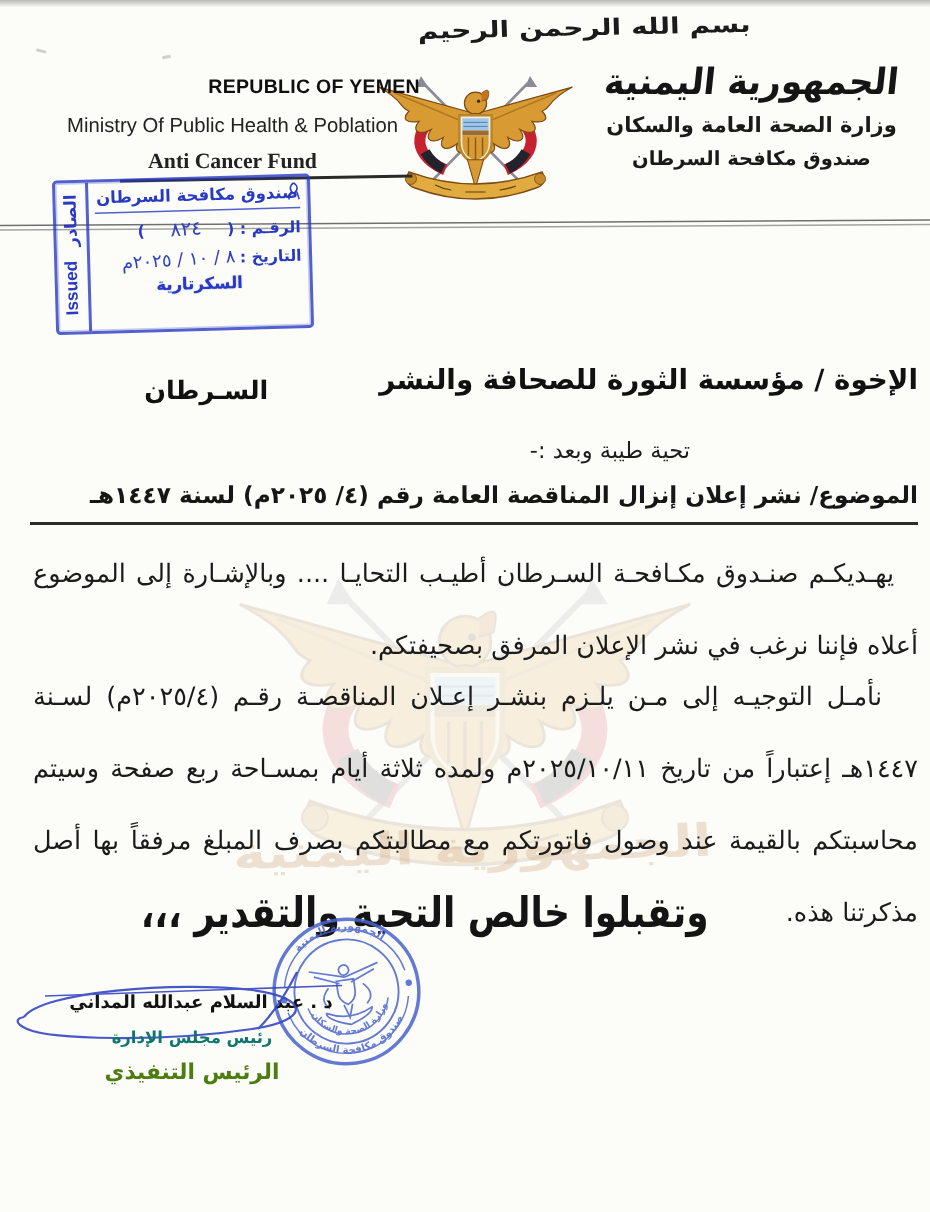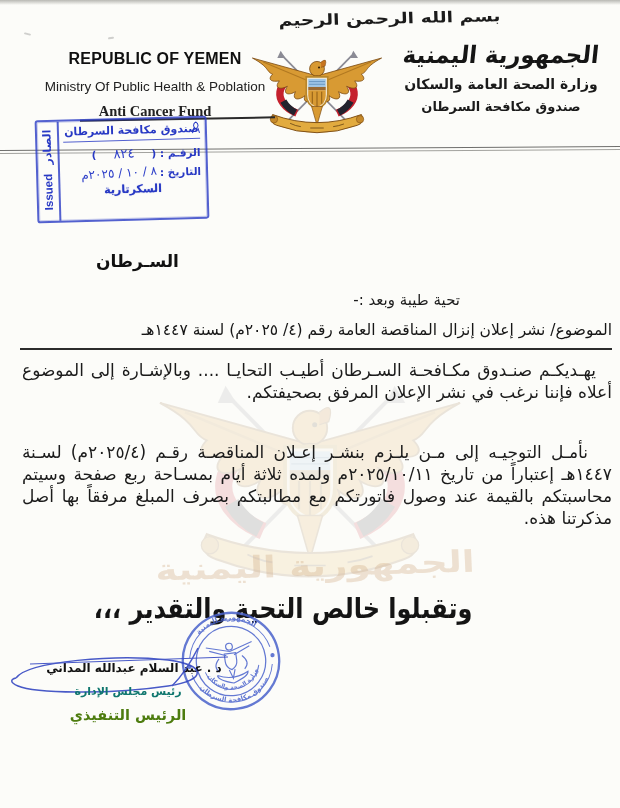--- a/index.html
+++ b/index.html
@@ -12,21 +12,21 @@
   
   .scan-top{left:0;top:0;width:620px;height:5px;
     background:linear-gradient(#b9b9b4,rgba(255,255,255,0));}
   .speck{background:#9a9a96;opacity:.45;border-radius:2px;}
   
   .bismillah{left:296px;top:10px;width:140px;text-align:center;
     font-weight:bold;font-size:15px;color:#1b1b1b;white-space:nowrap;
     transform:scaleX(1.25) rotate(-1.5deg);transform-origin:center;}
   .hdr-left{left:30px;top:50px;width:250px;text-align:center;}
   .hdr-country{font-family:"Liberation Sans",sans-serif;font-weight:bold;
-    font-size:16px;letter-spacing:.2px;color:#101010;}
+    font-size:13px;letter-spacing:.2px;color:#101010;text-align:right;}
   .hdr-ministry{font-family:Liberation Sans, sans-serif;font-size:13.5px;
     margin-top:11px;color:#222;}
   .hdr-fund{font-family:"Liberation Serif",serif;font-size:14.5px;
     font-weight:bold;margin-top:9px;color:#222;}
   .fund-line{left:80px;top:118px;width:195px;height:2px;background:#2a2a2a;
     transform:rotate(-1deg);}
   .emblem-main{left:243px;top:40px;width:148px;height:102px;}
   .hdr-right{left:392px;top:42px;width:218px;text-align:center;direction:rtl;}
   .hdr-republic{font-size:23px;font-weight:bold;color:#151515;white-space:nowrap;
     transform:skewX(-6deg) scaleY(1.05);display:inline-block;}
@@ -58,24 +58,24 @@
     display:inline-block;transform:rotate(-2deg);}
   .issued-sec{margin-top:3px;text-align:center;font-size:11px;
     text-shadow:0 0 1px rgba(40,57,196,.55);}
   
   .recipient{right:8px;top:243px;direction:rtl;font-weight:bold;
     font-size:18.5px;color:#111;}
   .honorific{left:95px;top:251px;width:85px;text-align:center;direction:rtl;
     font-weight:bold;font-size:17px;color:#111;}
   .salutation{right:160px;top:291px;direction:rtl;font-size:15px;color:#1c1c1c;}
   .subject{left:20px;top:321px;width:592px;direction:rtl;text-align:right;
-    font-weight:normal;font-size:15.5px;color:#161616;
+    font-weight:bold;font-size:15.5px;color:#161616;
     padding-bottom:9px;border-bottom:2px solid #2c2c2c;}
   .para{left:22px;top:0;width:590px;direction:rtl;text-align:justify;
-    font-size:17px;line-height:22px;color:#1b1b1b;}
+    font-size:17px;line-height:48px;color:#1b1b1b;}
   .para1{top:359px;text-indent:16px;}
   .para2{top:441px;text-indent:24px;}
   .closing{right:148px;top:592px;direction:rtl;font-weight:bold;
     font-size:25px;color:#141414;white-space:nowrap;
     transform:scaleY(1.12) scaleX(.96);transform-origin:right top;}
   
   .watermark-svg{left:138px;top:362px;width:344px;height:235px;opacity:.13;}
   .watermark-band{left:165px;top:548px;width:300px;text-align:center;
     font-size:30px;font-weight:bold;color:#cfa87e;opacity:.32;direction:rtl;
     transform:scaleX(1.25) rotate(-2deg);white-space:nowrap;}
@@ -174,20 +174,21 @@
         <span>)</span>
       </div>
       <div class="issued-row">
         <span>التاريخ :</span>
         <span class="hand" style="font-size:12px;letter-spacing:1px;">٨ / ١٠ / ٢٠٢٥م</span>
       </div>
       <div class="issued-sec">السكرتارية</div>
     </div>
   </div>
 
+  <div class="abs recipient">الإخوة / مؤسسة الثورة للصحافة والنشر</div>
   <div class="abs honorific">السـرطان</div>
 
   <div class="abs salutation">تحية طيبة وبعد :-</div>
 
   <div class="abs subject">الموضوع/  نشر إعلان إنزال المناقصة العامة رقم (٤/ ٢٠٢٥م) لسنة ١٤٤٧هـ</div>
 
   <svg class="abs watermark-svg" viewBox="0 0 220 150">
     <use href="#emblem"></use>
   </svg>
   <div class="abs watermark-band">الجمهورية اليمنية</div>

